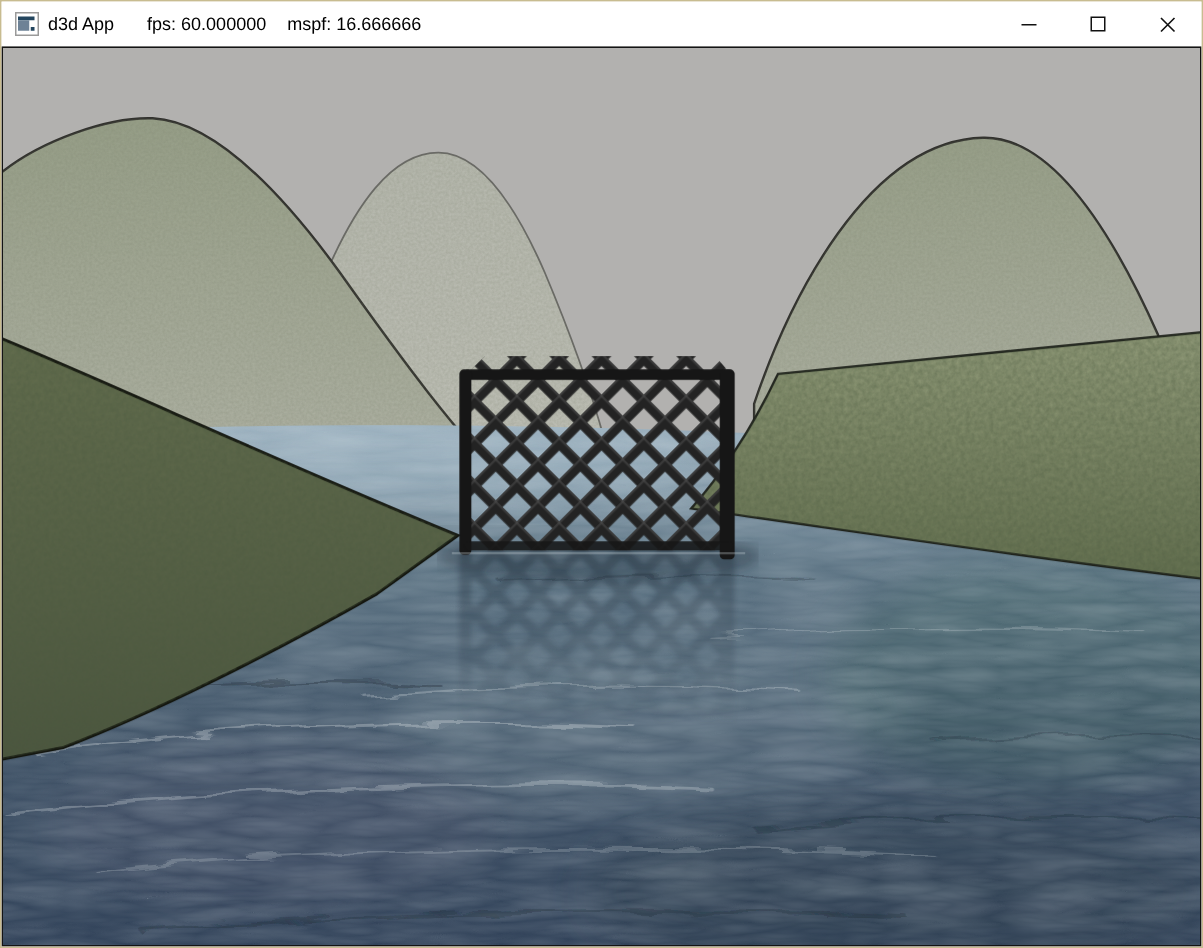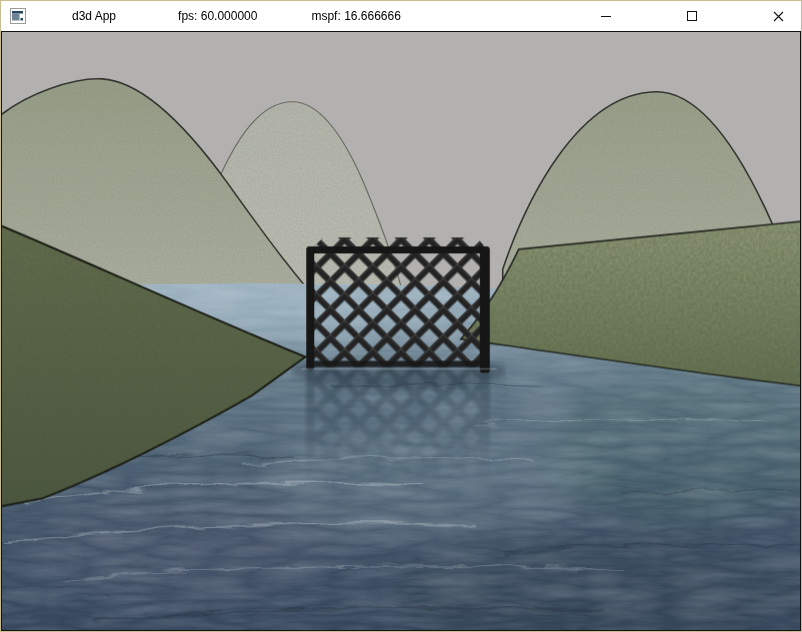--- a/index.html
+++ b/index.html
@@ -8,21 +8,21 @@
     width:802px;height:632px;
     border:1px solid var(--border,#c8bc90);
     background:var(--titlebar_bg,#fff);
     font-family:"Liberation Sans",sans-serif;
     position:relative;overflow:hidden;
   }
   .titlebar{
     height:30px;display:flex;align-items:center;
     background:var(--titlebar_bg,#fff);
     color:var(--titlebar_text,#000);
-    font-size:12px;white-space:nowrap;gap:40px;
+    font-size:12px;white-space:nowrap;
   }
   .app-icon{width:16px;height:16px;margin-left:9px;flex:0 0 auto;}
   .tb-title{margin-left:6px;}
   .tb-fps{margin-left:22px;text-align:right;}
   .tb-mspf{margin-left:14px;}
   .tb-spacer{flex:1;}
   .cap-btn{
     width:46px;height:30px;flex:0 0 auto;
     display:flex;align-items:center;justify-content:center;
     background:transparent;border:none;padding:0;cursor:default;

